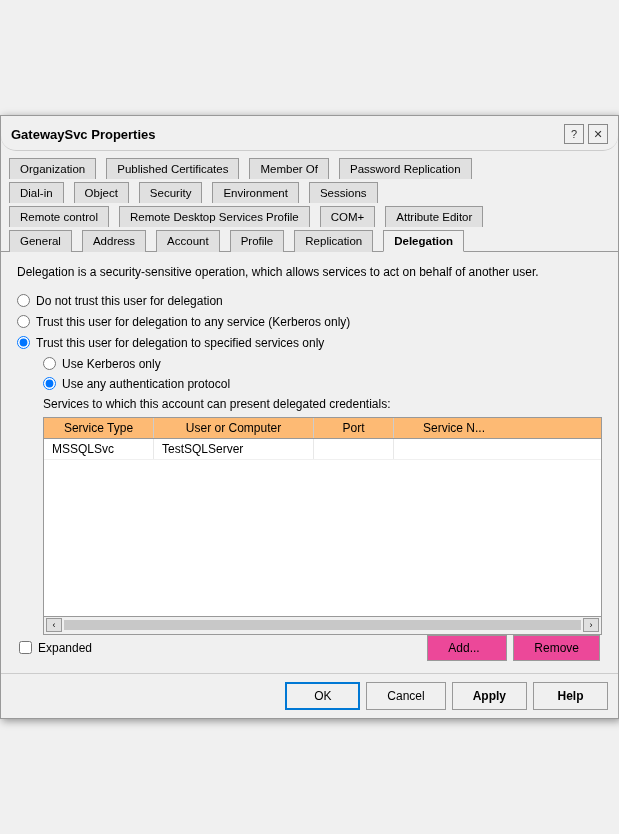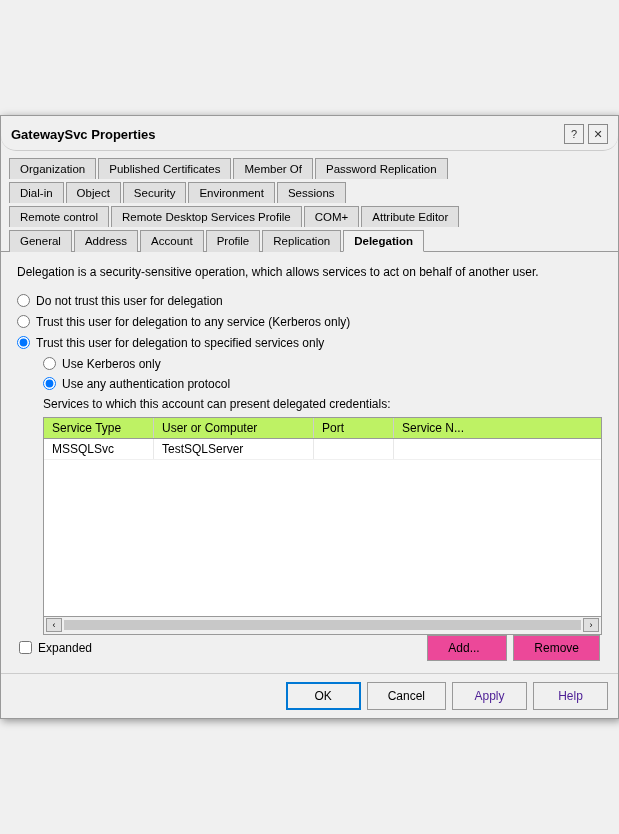--- a/index.html
+++ b/index.html
@@ -52,21 +52,21 @@
 
     
     .tabs-container {
       border-bottom: 1px solid #999;
       background: #f0f0f0;
       padding: 0 4px;
     }
     .tab-row {
       display: flex;
       flex-wrap: nowrap;
-      gap: 0;
+      gap: 8px;
     }
     .tab {
       padding: 4px 10px;
       border: 1px solid #999;
       border-bottom: none;
       background: #e0e0e0;
       cursor: pointer;
       font-size: 11.5px;
       color: #000;
       white-space: nowrap;
@@ -142,22 +142,23 @@
       margin-left: 26px;
       margin-right: 0;
       border: 1px solid #999;
       background: #fff;
       height: 200px;
       overflow: hidden;
       position: relative;
     }
     .table-header {
       display: flex;
-      background: #bef264;
+      background: #fdba74;
       border-bottom: 1px solid #999;
+      text-align: center;
     }
     .th {
       padding: 3px 8px;
       font-size: 12px;
       font-weight: 400;
       border-right: 1px solid #ccc;
       color: #000;
       white-space: nowrap;
     }
     .th:last-child { border-right: none; }
@@ -255,22 +256,23 @@
       background: #f0f0f0;
       font-size: 12px;
       cursor: pointer;
       min-width: 75px;
       text-align: center;
     }
     .footer-btn.ok-btn {
       border: 2px solid #0078d4;
     }
     .footer-btn.disabled {
-      color: #4c1d95;
+      color: #000000;
       cursor: default;
+      font-weight: bold;
     }
 
     .col-service-type { width: 110px; }
     .col-user-comp { width: 160px; }
     .col-port { width: 80px; }
     .col-service-n { width: 120px; }
   </style>
 </head>
 <body>
 

